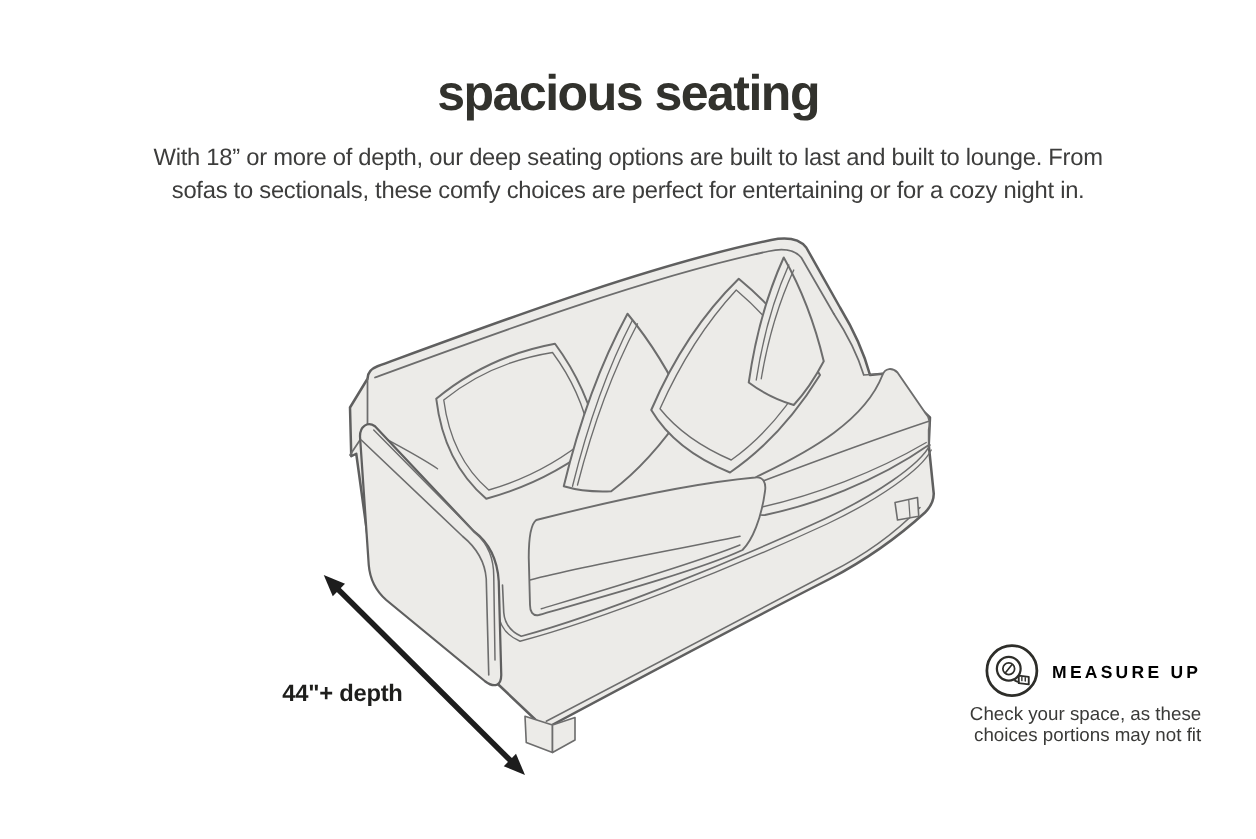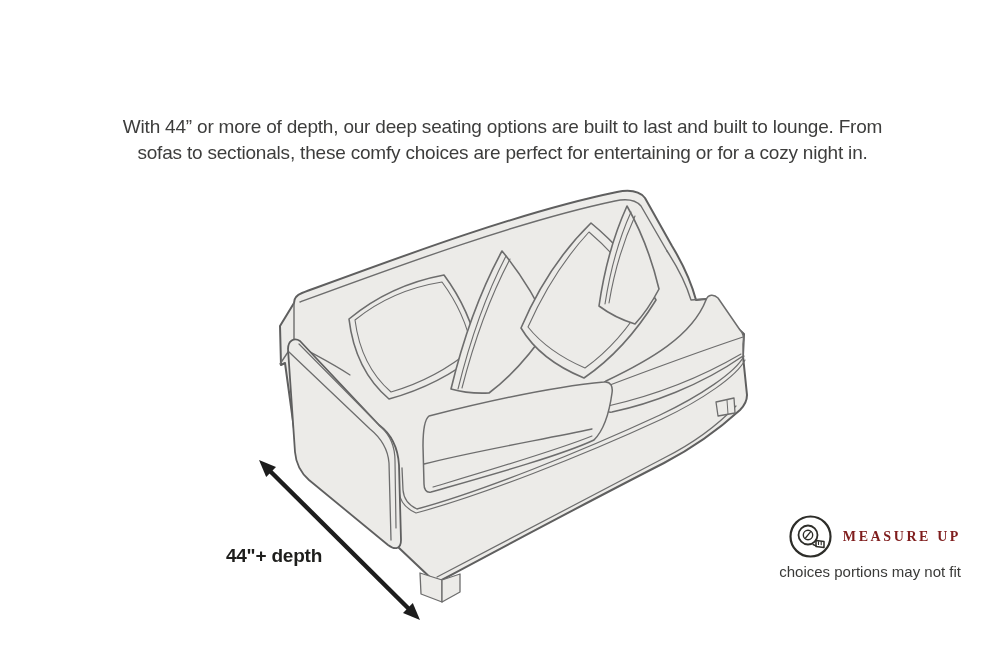--- a/index.html
+++ b/index.html
@@ -45,40 +45,40 @@
     top:514px; right:44px;
     width:250px;
   }
   .mu-head {
     display:flex; align-items:center; justify-content:flex-end;
     gap:10px;
   }
   .mu-heading {
     font-size:14px; font-weight:bold;
     letter-spacing:2.6px;
-    color:#7f1d1d;
+    color:#000000;
     white-space:nowrap;
-    font-family:Liberation Serif, serif;
   }
   .mu-body {
     margin-top:5px;
     text-align:right;
     font-size:15px; line-height:16.5px;
     color:#3a3a38;
   }
   .mu-body div { white-space:nowrap; }
 </style>
 </head>
 <body>
 
 <div class="canvas">
 
+  <div class="title">spacious seating</div>
 
   <div class="intro">
-    <div>With 44” or more of depth, our deep seating options are built to last and built to lounge. From</div>
+    <div>With 18” or more of depth, our deep seating options are built to last and built to lounge. From</div>
     <div>sofas to sectionals, these comfy choices are perfect for entertaining or for a cozy night in.</div>
   </div>
 
   <svg class="diagram-svg" viewBox="0 0 1005 671" aria-hidden="true">
     <g stroke-linecap="round" stroke-linejoin="round" fill="none">
 
       <path d="M 302,293
                C 400,257 520,212 617,192
                Q 637,188 645,198
                L 672,246
@@ -180,17 +180,18 @@
         <circle cx="20" cy="21" r="9.5" stroke-width="1.8"></circle>
         <circle cx="20" cy="21" r="4.7" stroke-width="1.4"></circle>
         <path d="M 17.5,24 L 22.5,17.8" stroke-width="1.3"></path>
         <path d="M 28,26.5 L 36,27.5 L 36,33.5 L 28,32.5 Z" stroke-width="1.5"></path>
         <path d="M 30.5,27.8 L 30.5,30.5 M 33.2,28.1 L 33.2,30.8" stroke-width="1.1"></path>
         <path d="M 25,30.5 L 28,31.8" stroke-width="1.4"></path>
       </svg>
       <span class="mu-heading">MEASURE UP</span>
     </div>
     <div class="mu-body">
+      <div>Check your space, as these</div>
       <div>choices portions may not fit</div>
     </div>
   </div>
 
 </div>
 
 </body></html>

